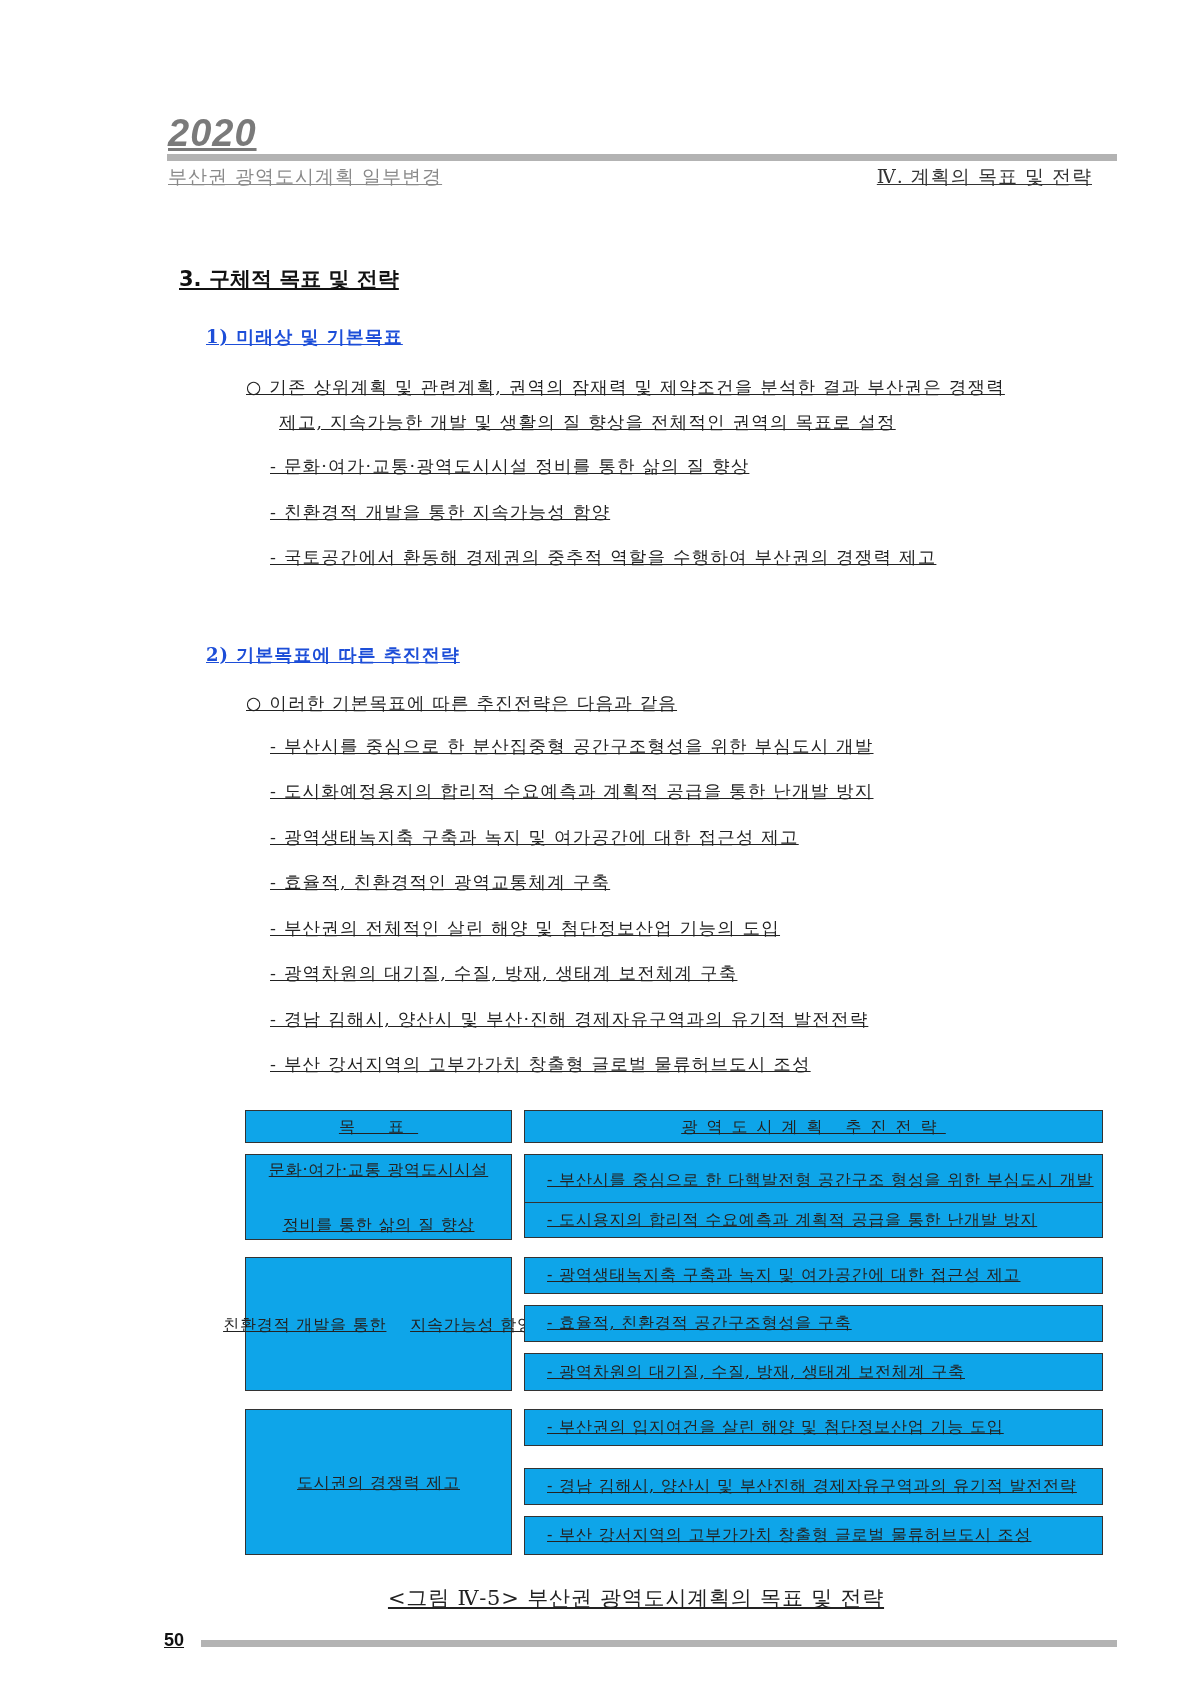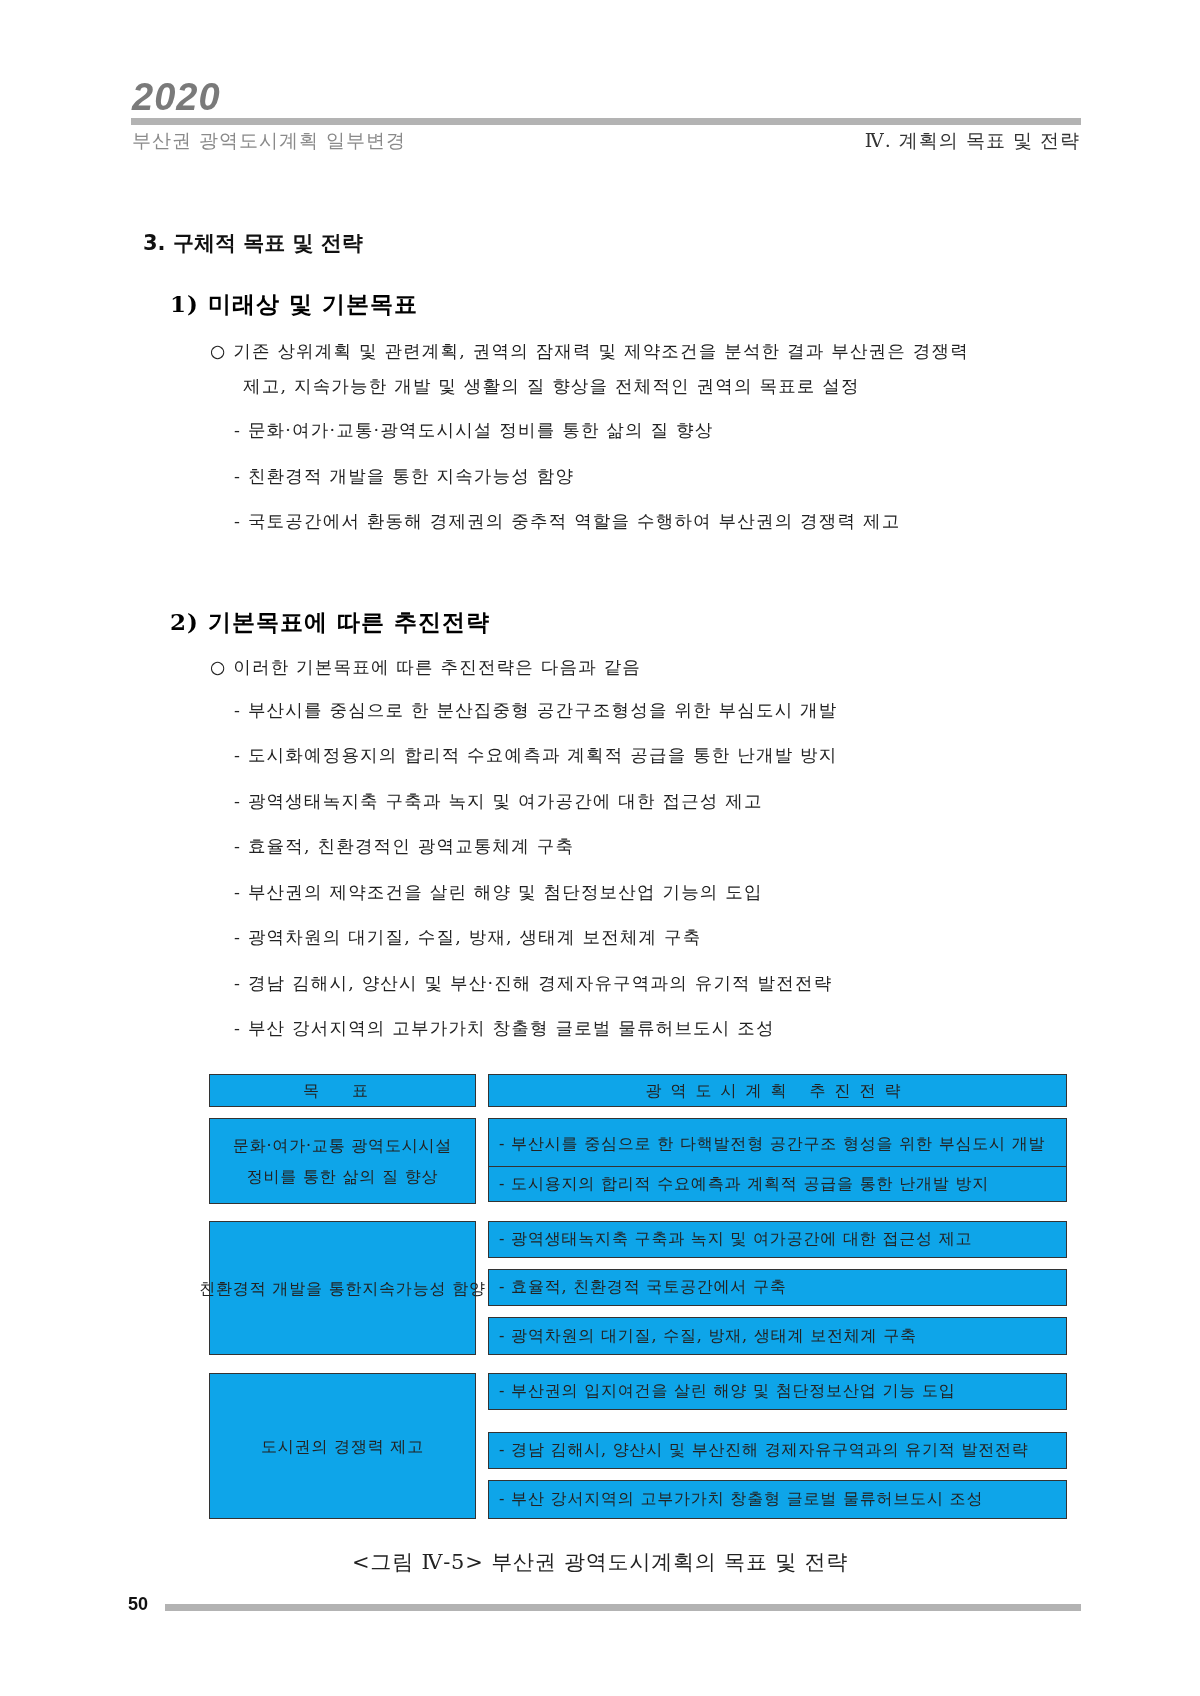--- a/index.html
+++ b/index.html
@@ -1,24 +1,24 @@
 <!DOCTYPE html>
 <html><head>
 <meta charset="utf-8">
 <style>
-  * { margin:0; padding:0; box-sizing:border-box; }
+  * { margin:12px; padding:0; box-sizing:border-box;text-decoration:underline; }
   html, body { width:1200px; height:1696px; background:#ffffff; }
   body { position:relative; font-family:"DejaVu Serif", "Liberation Serif", serif; color:#222; overflow:hidden; }
   .abs { position:absolute; }
   .year { left:132px; top:76px; font-family:"Liberation Sans", "DejaVu Sans", sans-serif; font-weight:bold; font-style:italic; font-size:38px; color:#7a7a7a; letter-spacing:1px; }
   .topbar { left:131px; top:118px; width:950px; height:7px; background:#b3b3b3; }
   .subtitle { left:132px; top:128px; font-size:19px; color:#8a8a8a; letter-spacing:1px; }
   .chapter { right:120px; top:128px; font-size:19px; color:#333; letter-spacing:1px; }
   .sec-title { left:143px; top:229px; font-family:"DejaVu Sans", "Liberation Sans", sans-serif; font-weight:bold; font-size:21px; color:#111; }
-  .sub-title { left:170px; top:289px; font-size:23px; font-weight:bold; color:#000000; letter-spacing:1px; }
+  .sub-title { left:170px; top:289px; font-size:18px; font-weight:bold; color:#1d4ed8; letter-spacing:1px; }
   .para { font-size:17.5px; color:#222; letter-spacing:1.2px; white-space:nowrap; }
   .circle { left:210px; }
   .cont { left:243px; }
   .dash { left:234px; }
   .box { position:absolute; border:1.5px solid #333; background:#0ea5e9; display:flex; align-items:center; font-size:16px; color:#222; letter-spacing:0.8px; white-space:nowrap; }
   .box.center { justify-content:center; text-align:center; line-height:31px; }
   .box.left { padding-left:10px; }
   .head-left { letter-spacing:14px; }
   .head-right { letter-spacing:9px; }
   .caption { left:0; width:1200px; top:1548px; text-align:center; font-size:21px; color:#222; letter-spacing:0.8px; }
@@ -41,21 +41,21 @@
 <div class="abs para dash" style="top:418px;">- 문화·여가·교통·광역도시시설 정비를 통한 삶의 질 향상</div>
 <div class="abs para dash" style="top:464px;">- 친환경적 개발을 통한 지속가능성 함양</div>
 <div class="abs para dash" style="top:509px;">- 국토공간에서 환동해 경제권의 중추적 역할을 수행하여 부산권의 경쟁력 제고</div>
 
 <div class="abs sub-title" style="top:607px;">2) 기본목표에 따른 추진전략</div>
 <div class="abs para circle" style="top:655px;">○ 이러한 기본목표에 따른 추진전략은 다음과 같음</div>
 <div class="abs para dash" style="top:698px;">- 부산시를 중심으로 한 분산집중형 공간구조형성을 위한 부심도시 개발</div>
 <div class="abs para dash" style="top:743px;">- 도시화예정용지의 합리적 수요예측과 계획적 공급을 통한 난개발 방지</div>
 <div class="abs para dash" style="top:789px;">- 광역생태녹지축 구축과 녹지 및 여가공간에 대한 접근성 제고</div>
 <div class="abs para dash" style="top:834px;">- 효율적, 친환경적인 광역교통체계 구축</div>
-<div class="abs para dash" style="top:880px;">- 부산권의 제약조건을 살린 해양 및 첨단정보산업 기능의 도입</div>
+<div class="abs para dash" style="top:880px;">- 부산권의 전체적인 살린 해양 및 첨단정보산업 기능의 도입</div>
 <div class="abs para dash" style="top:925px;">- 광역차원의 대기질, 수질, 방재, 생태계 보전체계 구축</div>
 <div class="abs para dash" style="top:971px;text-align:right;">- 경남 김해시, 양산시 및 부산·진해 경제자유구역과의 유기적 발전전략</div>
 <div class="abs para dash" style="top:1016px;">- 부산 강서지역의 고부가가치 창출형 글로벌 물류허브도시 조성</div>
 
 <div>
 
   <div class="box center" style="left:209px; top:1074px; width:267px; height:33px;">
     <span class="head-left">목 표</span>
   </div>
   <div class="box center" style="left:488px; top:1074px; width:579px; height:33px;">
@@ -74,21 +74,21 @@
   </div>
 
   <div class="box center" style="left:209px; top:1221px; width:267px; height:134px; ">
     <span>친환경적 개발을 통한</span>
     <span>지속가능성 함양</span>
   </div>
   <div class="box left" style="left:488px; top:1221px; width:579px; height:37px;">
     <span>- 광역생태녹지축 구축과 녹지 및 여가공간에 대한 접근성 제고</span>
   </div>
   <div class="box left" style="left:488px; top:1269px; width:579px; height:37px;">
-    <span>- 효율적, 친환경적 국토공간에서 구축</span>
+    <span>- 효율적, 친환경적 공간구조형성을 구축</span>
   </div>
   <div class="box left" style="left:488px; top:1317px; width:579px; height:38px;">
     <span>- 광역차원의 대기질, 수질, 방재, 생태계 보전체계 구축</span>
   </div>
 
   <div class="box center" style="left:209px; top:1373px; width:267px; height:146px;">
     <span>도시권의 경쟁력 제고</span>
   </div>
   <div class="box left" style="left:488px; top:1373px; width:579px; height:37px;">
     <span>- 부산권의 입지여건을 살린 해양 및 첨단정보산업 기능 도입</span>

